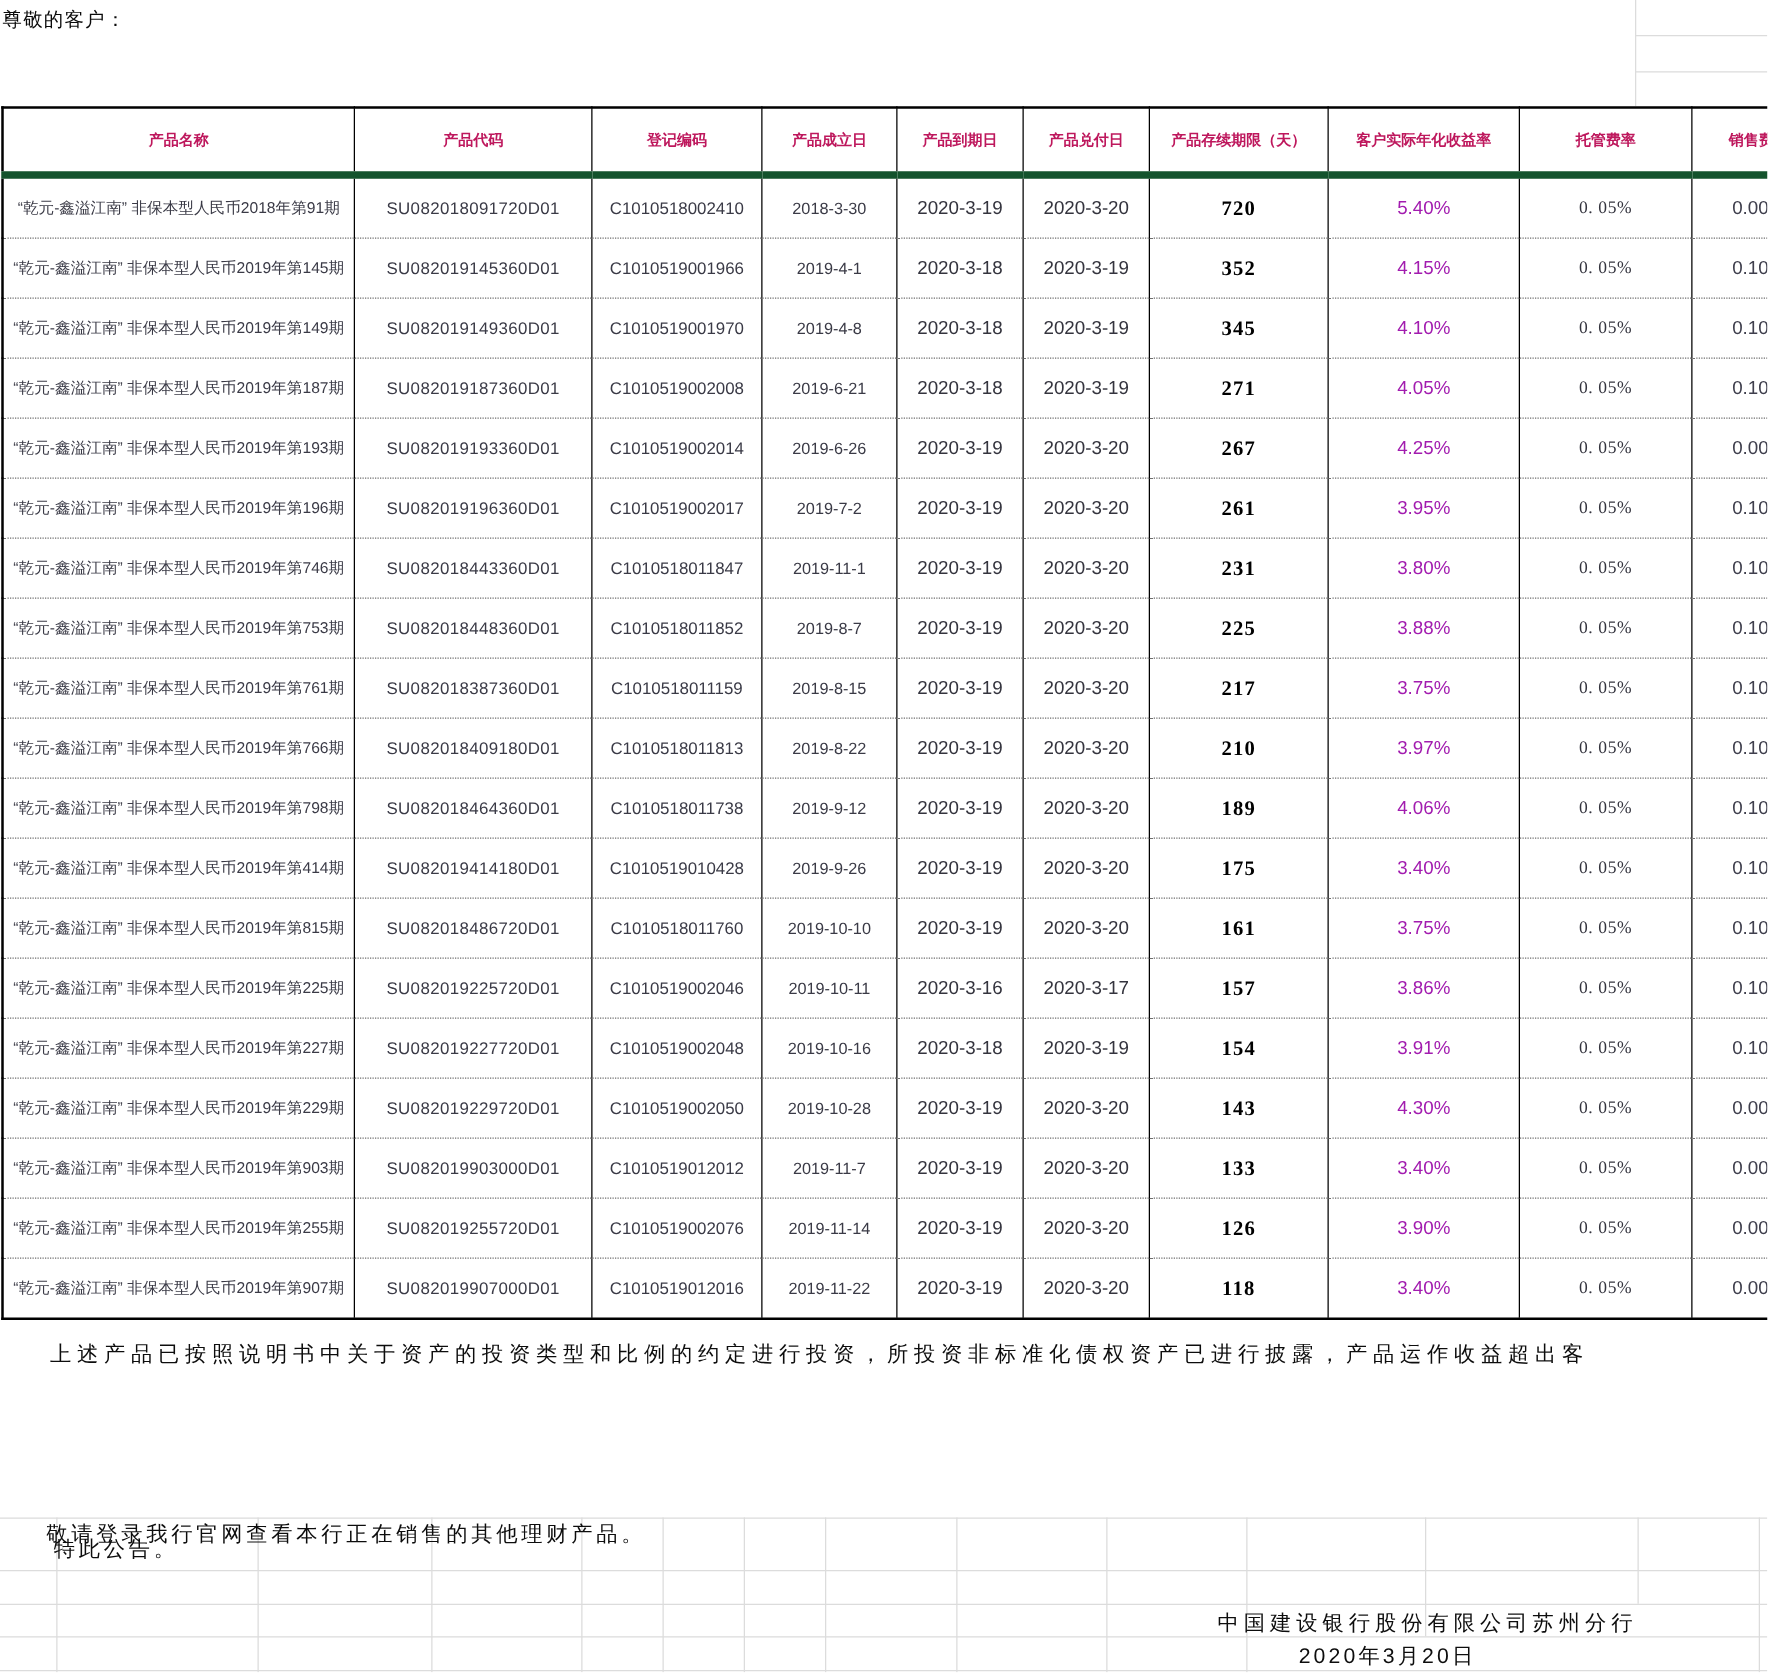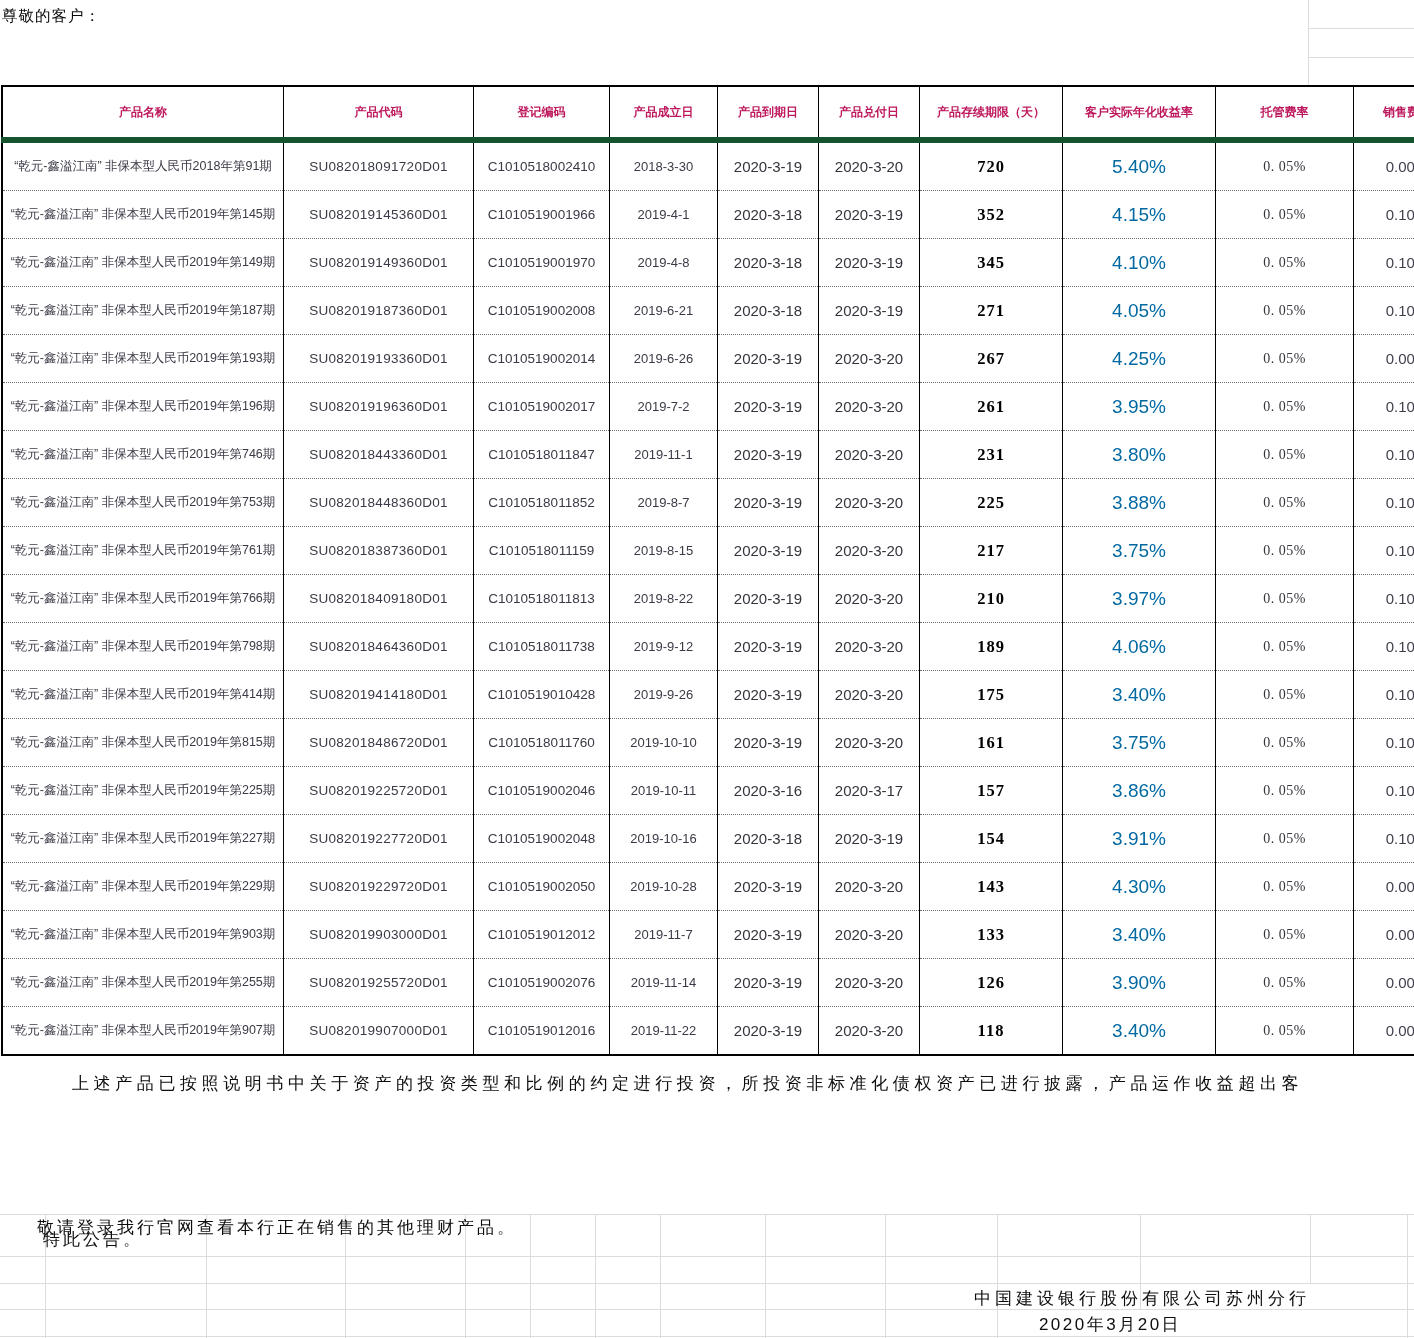--- a/index.html
+++ b/index.html
@@ -32,29 +32,29 @@
   table.products tbody td{height:47px;}
   table.products tbody tr:not(:first-child) td{border-top:1px dotted #6e6e6e;}
 
   .c0{width:276px;font-size:12.5px;color:#3a3a46;}
   .c1{width:185px;font-size:13.5px;color:#3a3a46;letter-spacing:0.3px;}
   .c2{width:131px;font-size:13.5px;color:#3a3a46;}
   .c3{width:103px;font-size:13px;color:#3a3a46;}
   .c4{width:96px;font-size:15px;color:#34343e;}
   .c5{width:96px;font-size:15px;color:#34343e;}
   .c6{width:138px;font-family:"Liberation Serif","DejaVu Serif",serif;font-weight:bold;font-size:16.5px;color:#000;letter-spacing:1px;}
-  .c7{width:148px;font-size:19px;color:#0369a1;}
+  .c7{width:148px;font-size:15px;color:#a21caf;}
   .c8{width:133px;font-family:"Liberation Serif","DejaVu Serif",serif;font-size:14px;color:#34343e;letter-spacing:0.5px;}
   .c9{width:102px;font-size:15px;color:#3f3f4d;}
   thead .c0,thead .c1,thead .c2,thead .c3,thead .c4,thead .c5,thead .c6,thead .c7,thead .c8,thead .c9{
     font-family:"Liberation Sans","DejaVu Sans",sans-serif;font-size:15px;color:#000;font-weight:bold;letter-spacing:0;
   }
 
   .note{position:absolute;color:#0d0d0d;white-space:nowrap;font-size:17px;}
-  .note-l1{left:0;top:1072px;padding-left:72px;letter-spacing:4.6px;}
+  .note-l1{left:0;top:1072px;padding-left:40px;letter-spacing:4.6px;}
   .note-l2{left:0;top:1136px;letter-spacing:4.6px;}
   .note-l3{left:37px;top:1188px;letter-spacing:3px;margin-top:28px;}
   .note-l4{left:43px;top:1228px;letter-spacing:3px;}
   .signature{position:absolute;left:0;top:1287px;width:1310px;text-align:right;font-size:17px;letter-spacing:4px;color:#0d0d0d;white-space:nowrap;}
   .date{position:absolute;left:950px;top:1313px;width:320px;text-align:center;font-size:17px;letter-spacing:2.5px;color:#0d0d0d;white-space:nowrap;}
 </style>
 </head>
 <body>
 
 <div class="sheet">

